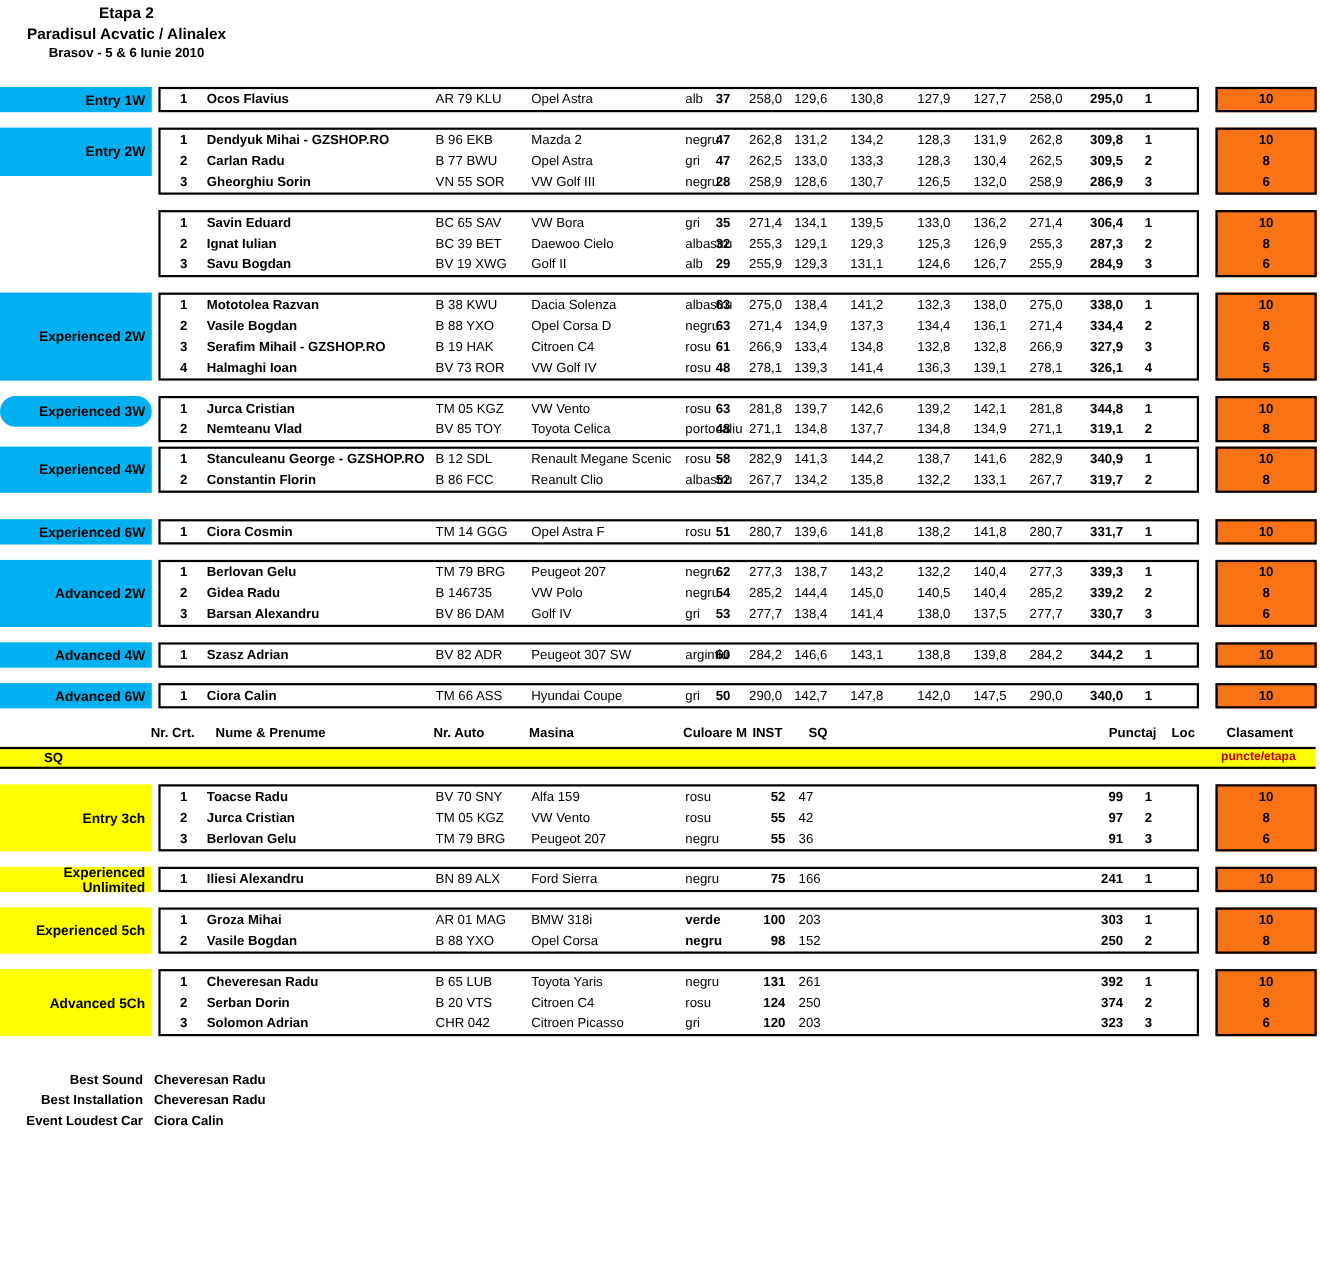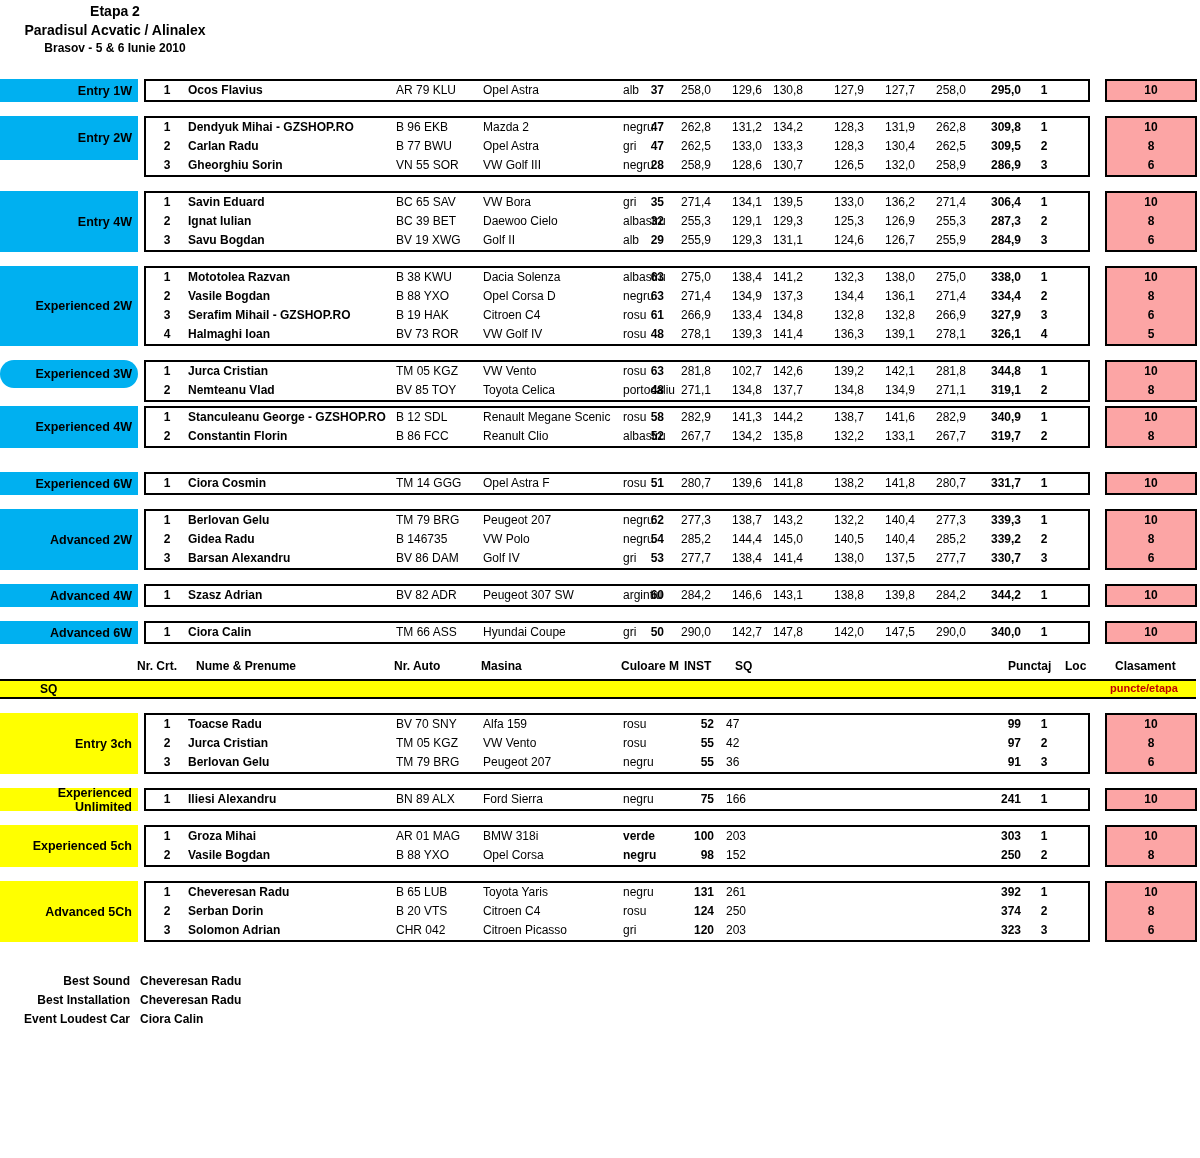--- a/index.html
+++ b/index.html
@@ -41,36 +41,36 @@
   .rowsbox{
     position:absolute;left:144px;top:0;
     border:2px solid #000;
     box-sizing:border-box;
     background:#fff;
   }
   .ptsbox{
     position:absolute;top:0;
     border:2px solid #000;
     box-sizing:border-box;
-    background:#fca5a5;
+    background:#f97316;
   }
   .row{
     height:19px;line-height:19px;
     position:relative;
     white-space:nowrap;
   }
   .row span{position:absolute;top:0;overflow:hidden;white-space:nowrap;}
   .c-pos{left:10px;width:22px;text-align:center;font-weight:bold;}
   .c-name{left:42px;width:200px;font-weight:bold;}
   .c-auto{left:250px;width:80px;}
   .c-car{left:337px;width:148px;}
   .c-col{left:477px;width:70px;}
   .c-inst{left:540px;width:28px;text-align:right;font-weight:bold;}
   .c-s1{left:576px;width:40px;text-align:right;}
-  .c-s2{left:627px;width:40px;text-align:right;}
+  .c-s2{left:627px;width:40px;}
   .c-s3{left:678px;width:40px;text-align:left;}
   .c-s4{left:729px;width:40px;text-align:right;}
   .c-s5{left:780px;width:40px;text-align:right;}
   .c-tot{left:829px;width:46px;text-align:right;font-weight:bold;}
   .c-loc{left:888px;width:20px;text-align:center;font-weight:bold;}
   .pts{height:19px;line-height:19px;text-align:center;font-weight:bold;}
 
   
   .sqrow span{position:absolute;top:0;overflow:hidden;white-space:nowrap;}
   .q-pos{left:10px;width:22px;text-align:center;font-weight:bold;}
@@ -185,21 +185,20 @@
           <span class="c-loc">3</span>
         </div>
       </div>
       <div class="ptsbox" style="left: 1105px; width: 92px; height: 61px;">
         <div class="pts">10</div>
         <div class="pts">8</div>
         <div class="pts">6</div>
       </div>
     </div>
     <div class="group" style="top: 191px; height: 61px; width: 1200px;">
-      <div class="cat blue" style="height: 61px;">Entry 4W</div>
       <div class="rowsbox" style="height: 61px; width: 946px;">
         <div class="row">
           <span class="c-pos">1</span>
           <span class="c-name">Savin Eduard</span>
           <span class="c-auto">BC 65 SAV</span>
           <span class="c-car">VW Bora</span>
           <span class="c-col">gri</span>
           <span class="c-inst">35</span>
           <span class="c-s1">271,4</span>
           <span class="c-s2">134,1</span>
@@ -328,21 +327,21 @@
       <div class="cat blue" style="height: 28px; border-radius: 18px;">Experienced 3W</div>
       <div class="rowsbox" style="height: 42px; width: 946px;">
         <div class="row">
           <span class="c-pos">1</span>
           <span class="c-name">Jurca Cristian</span>
           <span class="c-auto">TM 05 KGZ</span>
           <span class="c-car">VW Vento</span>
           <span class="c-col">rosu</span>
           <span class="c-inst">63</span>
           <span class="c-s1">281,8</span>
-          <span class="c-s2">102,7</span>
+          <span class="c-s2">139,7</span>
           <span class="c-s3">142,6</span>
           <span class="c-s4">139,2</span>
           <span class="c-s5">142,1</span>
           <span class="c-s6">281,8</span>
           <span class="c-tot">344,8</span>
           <span class="c-loc">1</span>
         </div>
         <div class="row">
           <span class="c-pos">2</span>
           <span class="c-name">Nemteanu Vlad</span>

